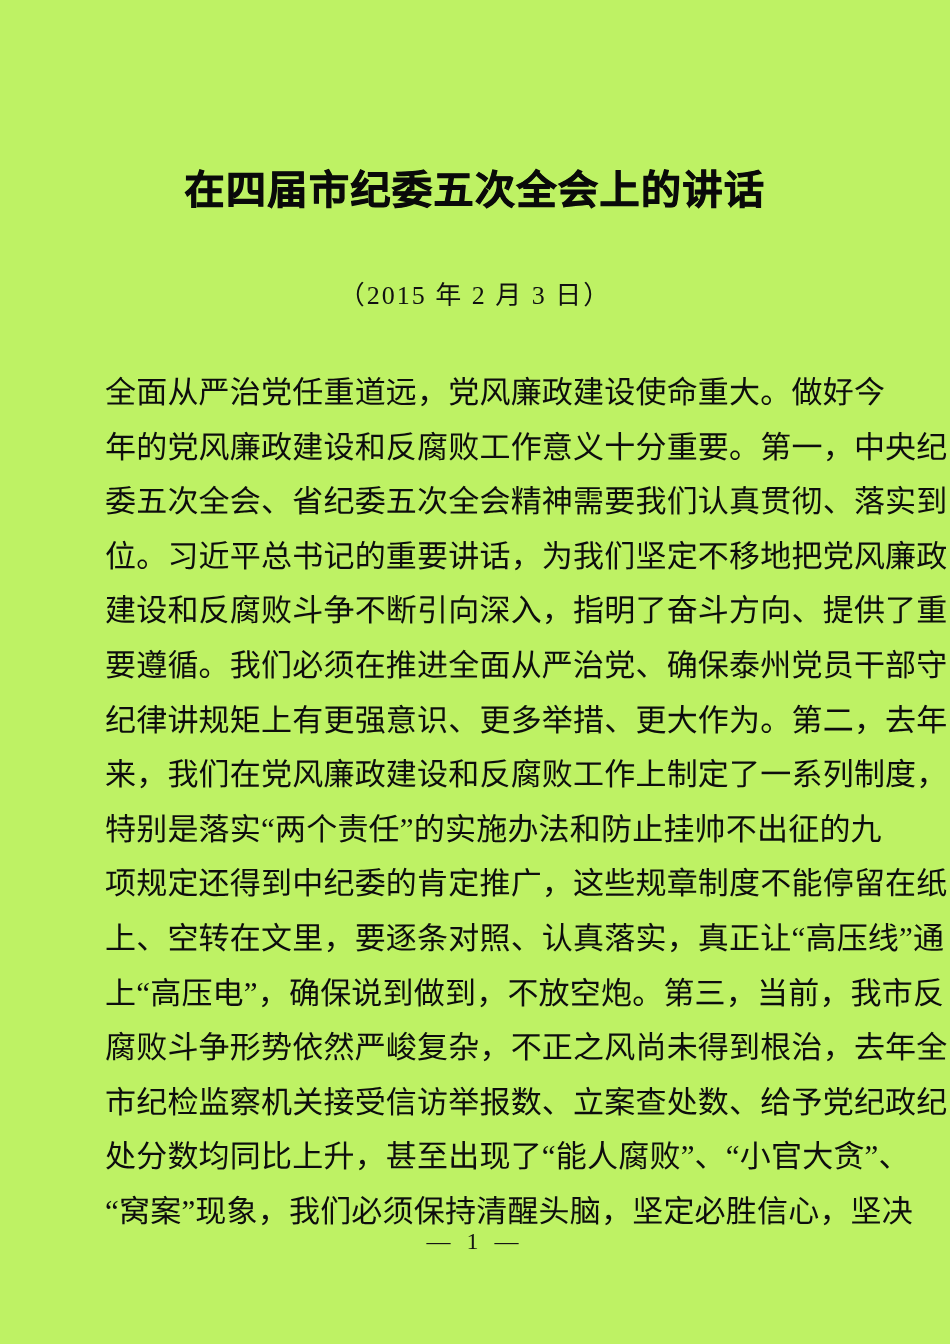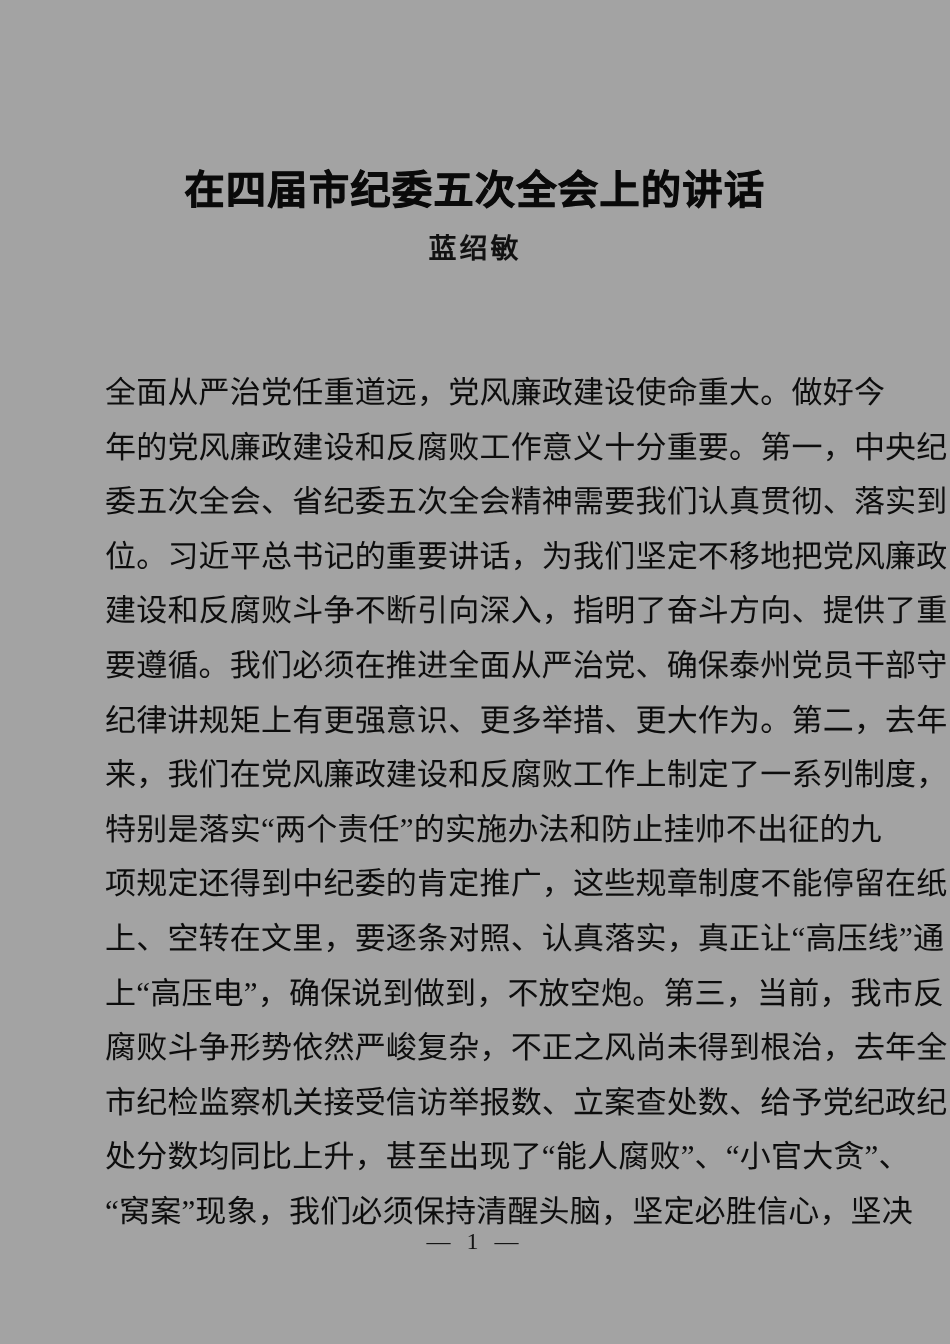--- a/index.html
+++ b/index.html
@@ -6,21 +6,21 @@
   html, body {
     margin: 0;
     padding: 0;
     background: #ffffff;
   }
 
   .page {
     position: relative;
     width: 950px;
     height: 1344px;
-    background: #a3a3a3;
+    background: #bef264;
     overflow: hidden;
     box-sizing: border-box;
   }
 
   
   .doc-title {
     position: absolute;
     left: 0;
     right: 0;
     top: 168px;
@@ -114,22 +114,22 @@
     white-space: nowrap;
   }
 </style>
 </head>
 <body>
 
 <div class="page">
 
   <div class="doc-title">在四届市纪委五次全会上的讲话</div>
 
-  <div class="doc-author">蓝绍敏</div>
-
+
+  <div class="doc-date">（2015 年 2 月 3 日）</div>
 
   <div class="doc-body">
 
   <div class="body-line">
         <span class="lead-indent"></span>
         <span>全</span>
         <span>面</span>
         <span>从</span>
         <span>严</span>
         <span>治</span>

